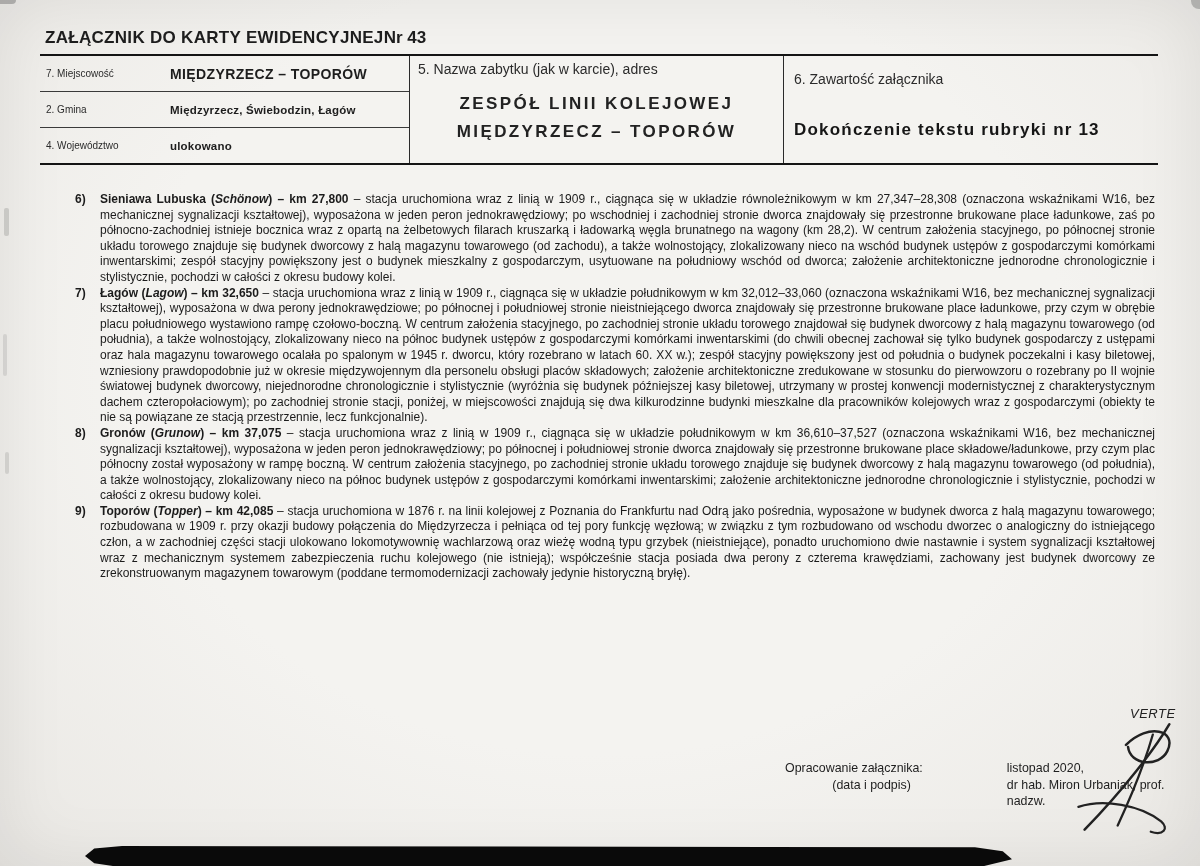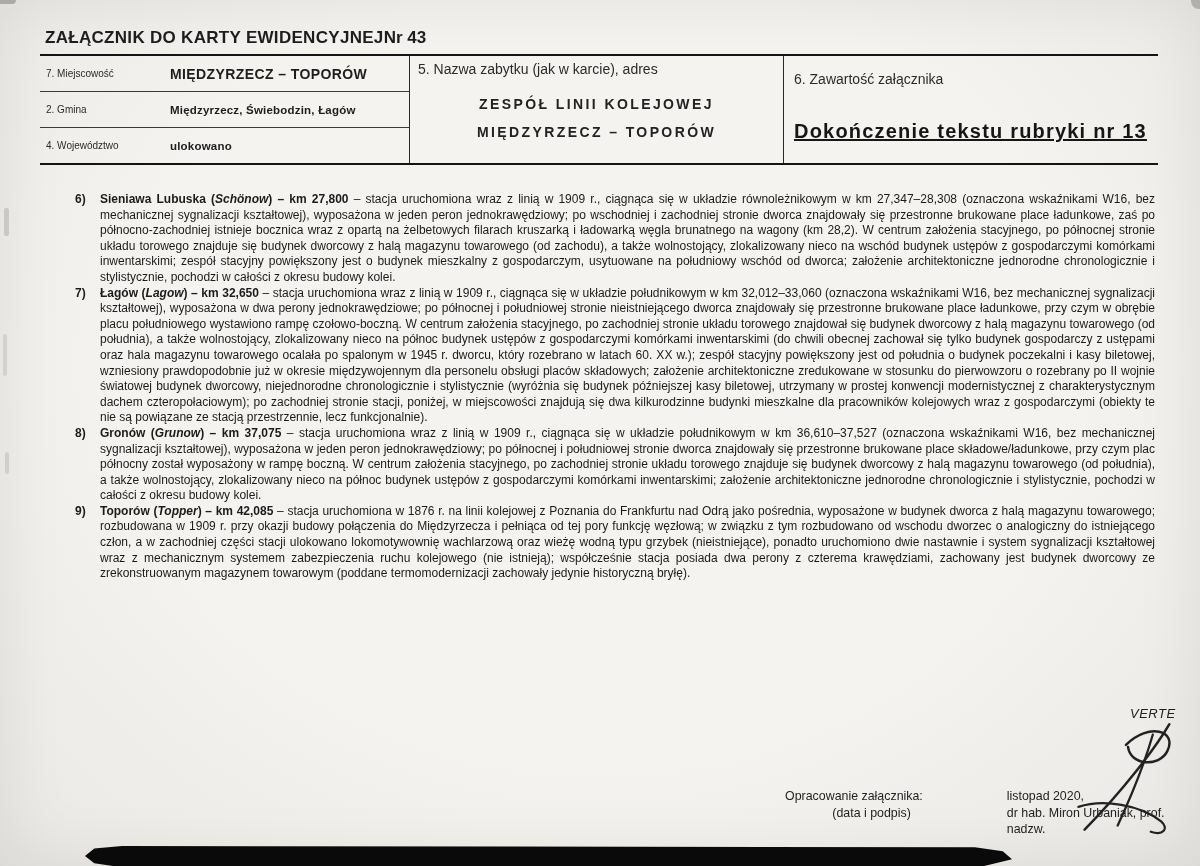--- a/index.html
+++ b/index.html
@@ -27,33 +27,33 @@
     display:flex;
   }
   .col-left { width:370px; border-right:1px solid #2a2a2a; display:flex; flex-direction:column; }
   .form-row { flex:1; display:flex; align-items:center; border-bottom:1px solid #3a3a3a; padding-left:6px; }
   .form-row:last-child { border-bottom:none; }
   .form-label { width:124px; font-size:10px; color:#2b2b2b; flex-shrink:0; }
   .form-value { font-size:11.5px; font-weight:bold; letter-spacing:0.2px; }
   .form-row.first .form-value { font-size:14px; letter-spacing:0.4px; }
   .col-mid { width:374px; border-right:1px solid #2a2a2a; padding:5px 8px; }
   .cell-label { font-size:14px; color:#2b2b2b; }
-  .monument-name { text-align:center; margin-top:13px; font-weight:bold; font-size:14px; letter-spacing:2.4px; line-height:28px; color:#222; }
+  .monument-name { text-align:center; margin-top:13px; font-weight:bold; font-size:17px; letter-spacing:2.4px; line-height:28px; color:#222; }
   .col-right { flex:1; padding:15px 10px; }
-  .attachment-value { margin-top:33px; font-weight:bold; font-size:20px; letter-spacing:1.2px; color:#161616;text-decoration:underline; }
+  .attachment-value { margin-top:33px; font-weight:bold; font-size:17px; letter-spacing:1.2px; color:#161616; }
   
   .body-text { position:absolute; left:75px; width:1080px; top:192px; font-size:12px; line-height:15.6px; text-align:justify; color:#1b1b1b; }
   .item { display:flex; }
   .item-num { width:25px; flex-shrink:0; font-weight:bold; }
   .item-body { flex:1; }
   .item-lead i { font-style:italic; }
   
   .verte { position:absolute; left:1130px; top:706px; font-style:italic; font-size:13px; letter-spacing:0.5px; color:#222; }
   .signature { position:absolute; left:1066px; top:718px; width:122px; height:122px; }
-  .prep-block { position:absolute; left:770px; top:788px; display:flex; font-size:12.4px; line-height:16.5px; color:#1e1e1e;gap:48px; }
+  .prep-block { position:absolute; left:770px; top:760px; display:flex; font-size:12.4px; line-height:16.5px; color:#1e1e1e;gap:48px; }
   .prep-left { width:158px; text-align:right; }
   .prep-sublabel { margin-right:12px; }
   .prep-right { margin-left:36px; }
   
   .scan-bar { position:absolute; left:85px; top:846px; width:927px; height:20px; background:#0a0a0a;
     clip-path:polygon(0 50%, 1% 12%, 4% 0, 96% 6%, 99% 26%, 100% 66%, 97% 100%, 3% 100%, 1% 86%); }
   .corner-tl { position:absolute; left:0; top:0; width:16px; height:4px; background:#6a6a6a; opacity:.45; border-radius:0 0 6px 0; }
   .corner-tr { position:absolute; right:0; top:0; width:9px; height:9px; background:#6a6a6a; opacity:.4; border-radius:0 0 0 8px; }
   .smudge { position:absolute; background:rgba(45,45,45,.16); border-radius:2px; }
   .smudge.s1 { left:4px; top:208px; width:5px; height:28px; }

